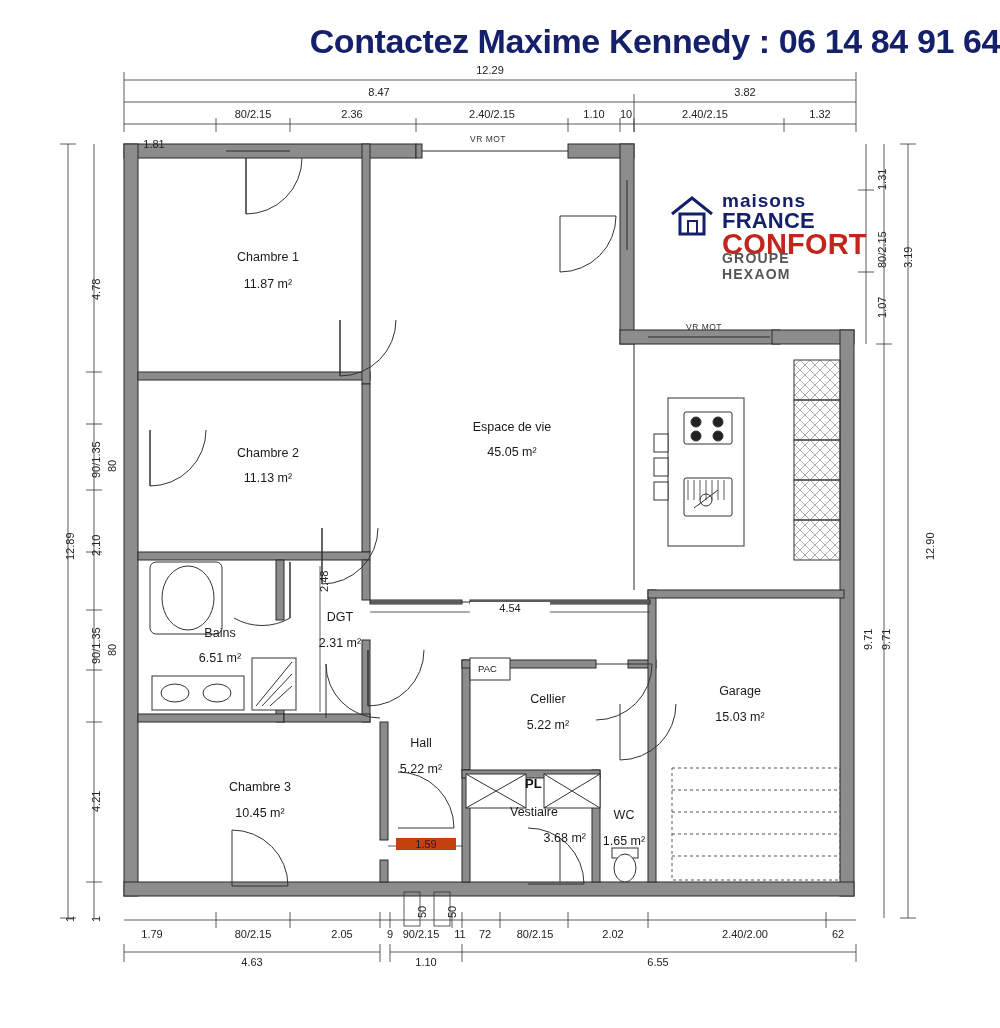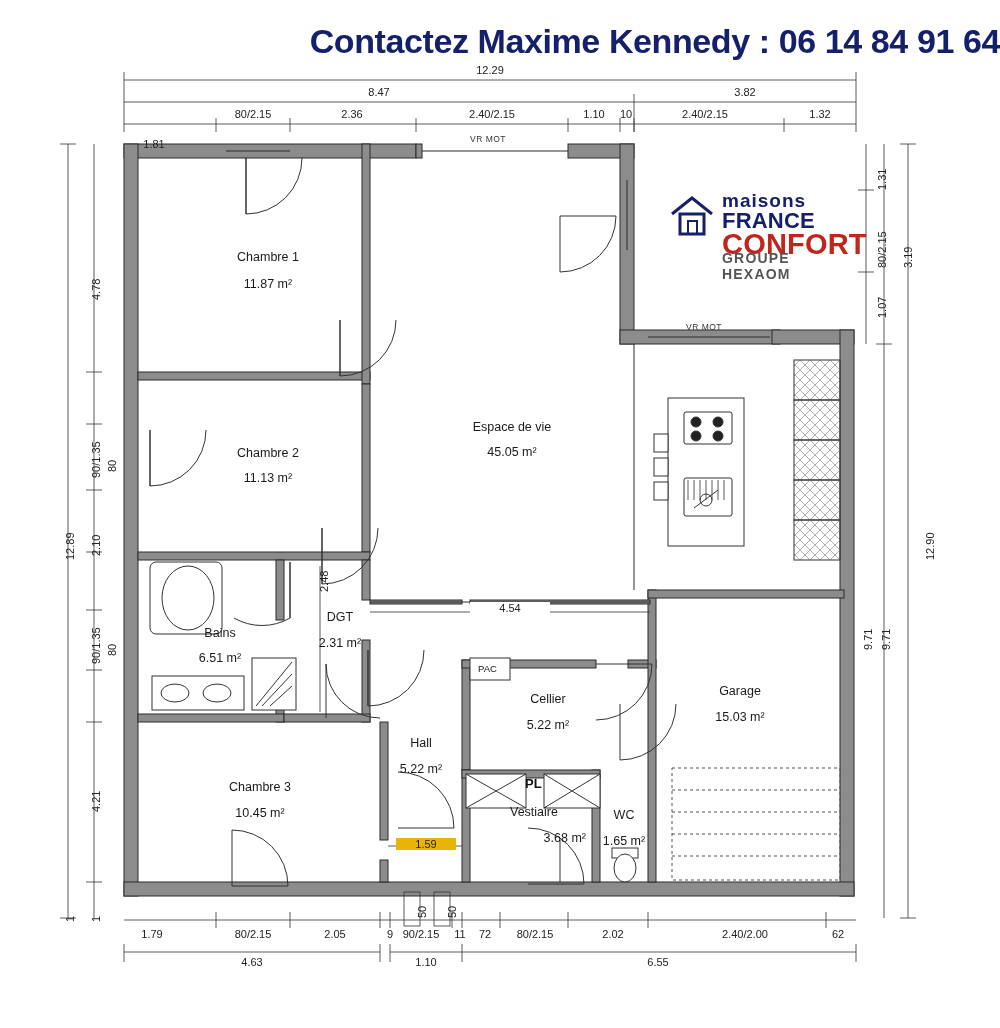--- a/index.html
+++ b/index.html
@@ -362,21 +362,21 @@
 <div class="dim" style="left:213px;top:108px;width:80px;">80/2.15</div>
 <div class="dim" style="left:312px;top:108px;width:80px;">2.36</div>
 <div class="dim" style="left:452px;top:108px;width:80px;">2.40/2.15</div>
 <div class="dim" style="left:554px;top:108px;width:80px;">1.10</div>
 <div class="dim" style="left:606px;top:108px;width:40px;">10</div>
 <div class="dim" style="left:665px;top:108px;width:80px;">2.40/2.15</div>
 <div class="dim" style="left:780px;top:108px;width:80px;">1.32</div>
 
 <div class="dim" style="left:112px;top:928px;width:80px;">1.79</div>
 <div class="dim" style="left:213px;top:928px;width:80px;">80/2.15</div>
-<div class="dim" style="left:295px;top:928px;width:80px;">2.05</div>
+<div class="dim" style="left:302px;top:928px;width:80px;">2.05</div>
 <div class="dim" style="left:378px;top:928px;width:24px;">9</div>
 <div class="dim" style="left:390px;top:928px;width:62px;">90/2.15</div>
 <div class="dim" style="left:448px;top:928px;width:24px;">11</div>
 <div class="dim" style="left:471px;top:928px;width:28px;">72</div>
 <div class="dim" style="left:500px;top:928px;width:70px;">80/2.15</div>
 <div class="dim" style="left:578px;top:928px;width:70px;">2.02</div>
 <div class="dim" style="left:700px;top:928px;width:90px;">2.40/2.00</div>
 <div class="dim" style="left:822px;top:928px;width:32px;">62</div>
 
 <div class="dim" style="left:212px;top:956px;width:80px;">4.63</div>
@@ -400,13 +400,13 @@
 <div class="dim-v" style="left:876px;top:190px;">1.31</div>
 <div class="dim-v" style="left:876px;top:268px;">80/2.15</div>
 <div class="dim-v" style="left:902px;top:268px;">3.19</div>
 <div class="dim-v" style="left:876px;top:318px;">1.07</div>
 <div class="dim-v" style="left:862px;top:650px;">9.71</div>
 <div class="dim-v" style="left:880px;top:650px;">9.71</div>
 <div class="dim-v" style="left:924px;top:560px;">12.90</div>
 
 <div class="dim" style="left:470px;top:602px;width:80px;background:#fff;">4.54</div>
 <div class="dim-v" style="left:318px;top:592px;">2.48</div>
-<div class="dim" style="left:396px;top:838px;width:60px;background:#eab308;">1.59</div>
+<div class="dim" style="left:396px;top:838px;width:60px;background:#c2410c;">1.59</div>
 
 </body></html>

